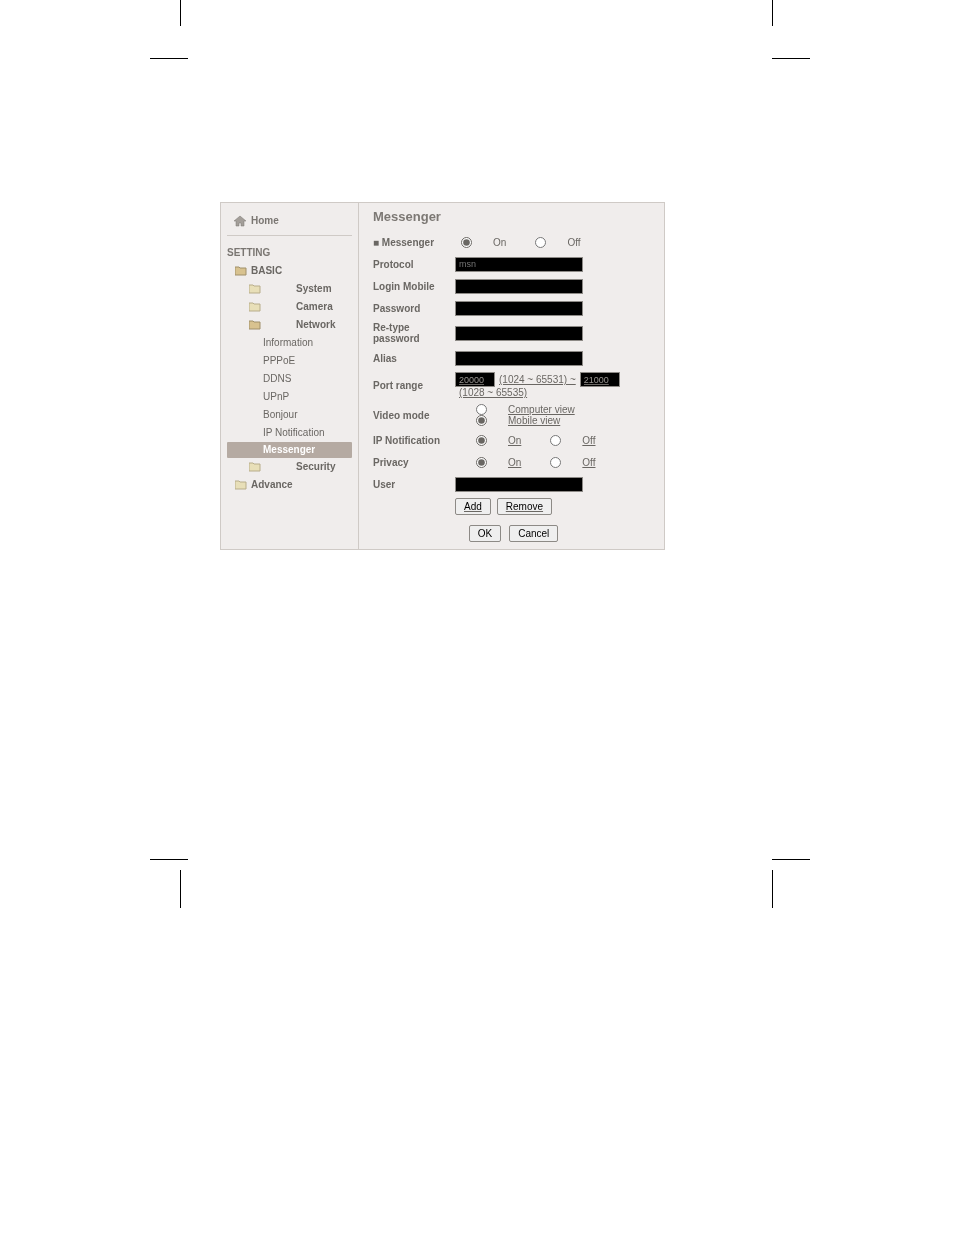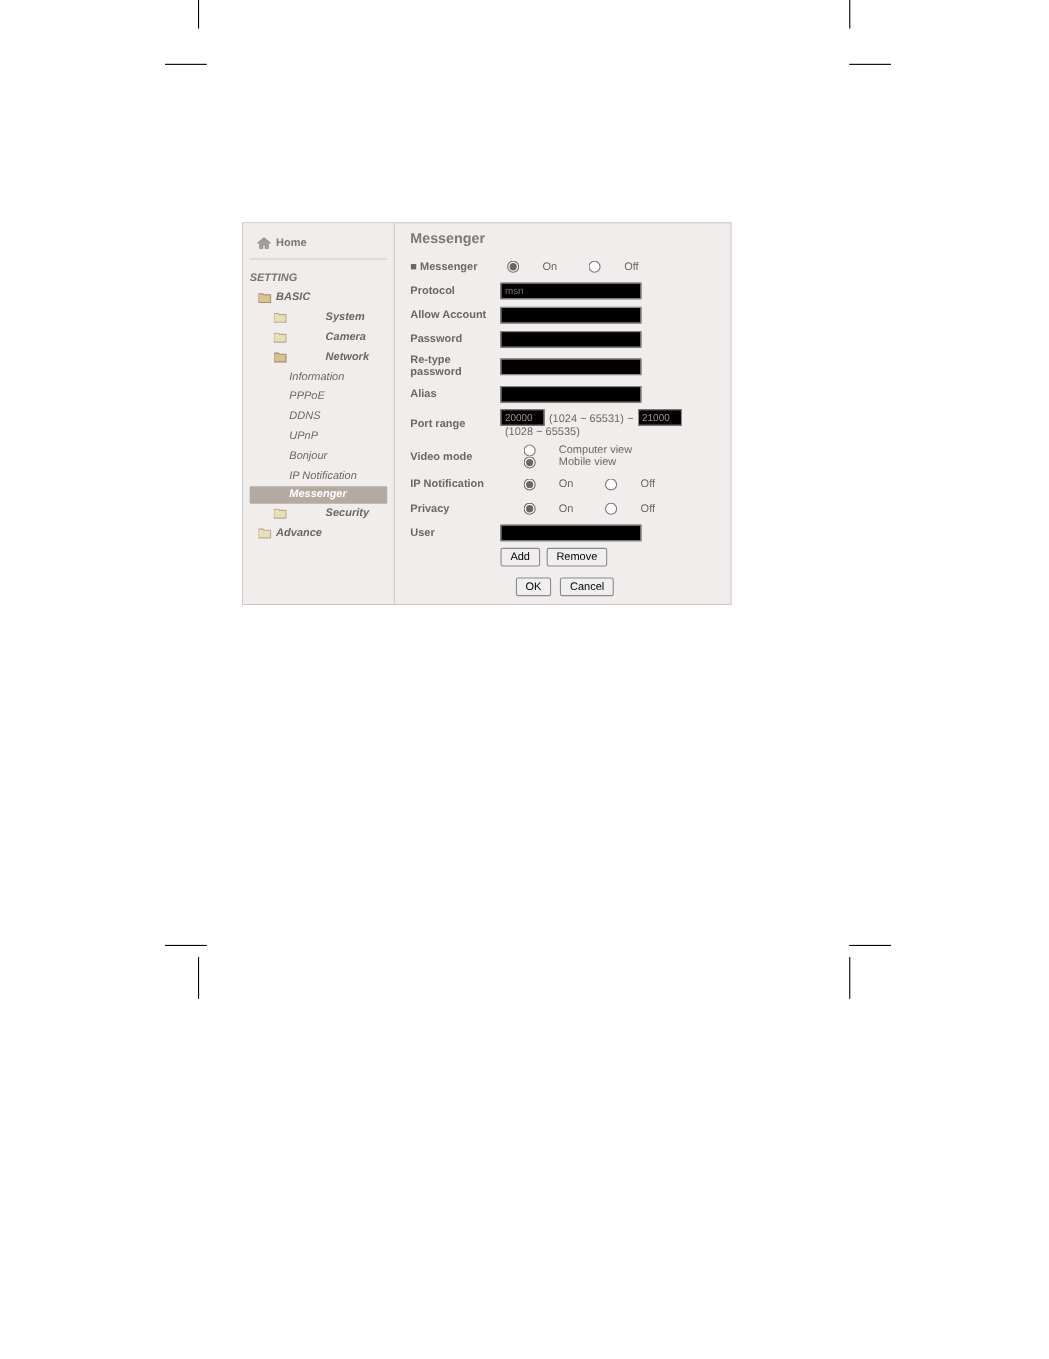--- a/index.html
+++ b/index.html
@@ -20,29 +20,29 @@
     font-size: 10px;
     color: #6a6763;
   }
   .sidebar {
     width: 138px;
     padding: 8px 0 0 0;
     border-right: 1px solid #cfcac6;
     background: #f0edec;
   }
   .home-row {
-    display: flex; align-items: center; gap: 4px;
+    display: flex; align-items: flex-start; gap: 4px;
     padding: 4px 6px 8px 6px;
     border-bottom: 1px solid #cfcac6;
     margin: 0 6px 6px 6px;
     color: #7a7672;
     font-weight: bold;
   }
   .home-row svg { flex: none; }
-  .tree { padding: 2px 0 0 6px; font-style: italic; }
+  .tree { padding: 2px 0 0 6px; }
   .tree .item {
     padding: 2px 0 2px 0;
     line-height: 14px;
     font-weight: bold;
     display: flex; align-items: center; gap: 4px;
     cursor: pointer;
   }
   .tree .lvl1 { padding-left: 0; color:#7a7672;}
   .tree .lvl2 { padding-left: 8px; }
   .tree .lvl3 { padding-left: 22px; gap: 35px; }
@@ -71,21 +71,21 @@
     display: flex; align-items: center;
     margin-bottom: 6px;
     min-height: 16px;
   }
   .radio-row .lbl, .form-row .lbl {
     width: 82px; flex: none;
     font-weight: bold;
   }
   .radio-row .lbl.first { width: auto; margin-right: 6px; }
   .radio-row label, .opts label { display: inline-flex; align-items: center; gap: 21px; margin-right: 8px; padding-left: 21px; }
-  .opts { display:flex; align-items:flex-end; flex-wrap:wrap; }
+  .opts { display:flex; align-items:center; flex-wrap:wrap;text-decoration:underline; }
   input[type=text], input[type=password] {
     height: 15px; border: 1px solid #8d8a86; background:#000000;
     font-size: 9px; padding: 0 3px; color:#9a9692;
   }
   input.small { width: 40px; }
   input.med { width: 128px; }
   .hint { color:#6a6763; margin: 0 4px; }
   .btn {
     height: 17px; border: 1px solid #8d8a86; background:#efefef;
     font-size: 10px; padding: 0 8px; cursor: pointer;
@@ -199,21 +199,21 @@
             <input type="radio" name="msgr" style="">
             <span>Off</span>
           </label>
       </div>
 
       <div class="form-row">
         <span class="lbl">Protocol</span>
         <input type="text" class="med" placeholder="msn" style="">
       </div>
       <div class="form-row">
-        <span class="lbl">Allow Account</span>
+        <span class="lbl">Login Mobile</span>
         <input type="text" class="med" style="">
       </div>
       <div class="form-row">
         <span class="lbl">Password</span>
         <input type="password" class="med" style="">
       </div>
       <div class="form-row">
         <span class="lbl">Re-type password</span>
         <input type="password" class="med" style="">
       </div>

